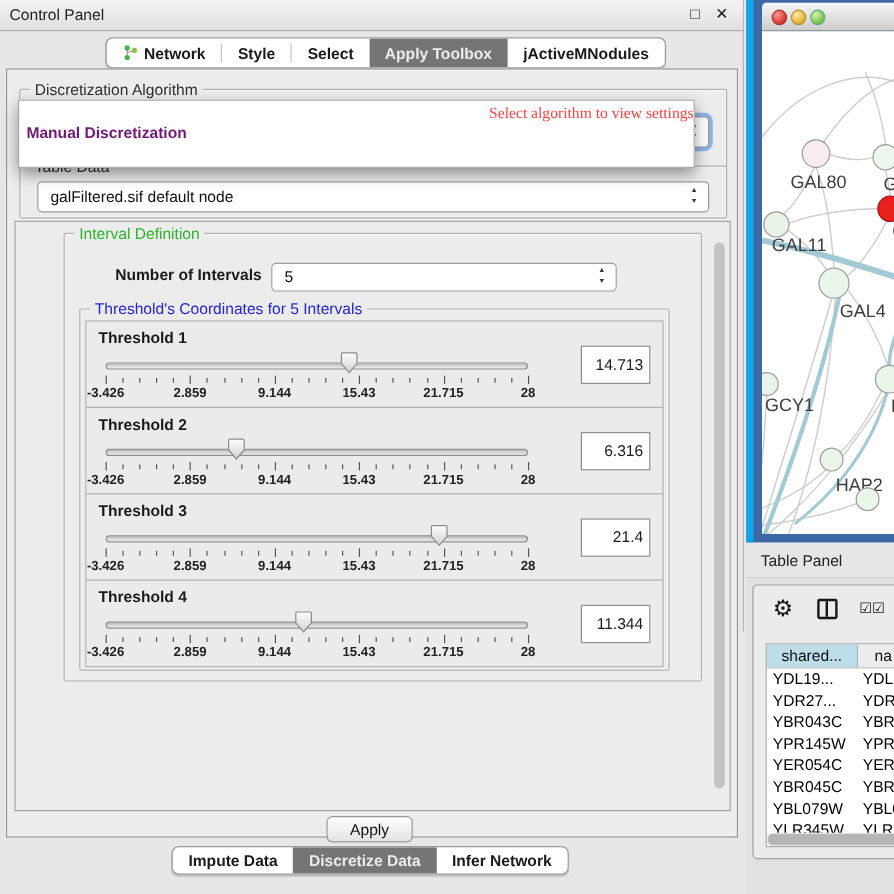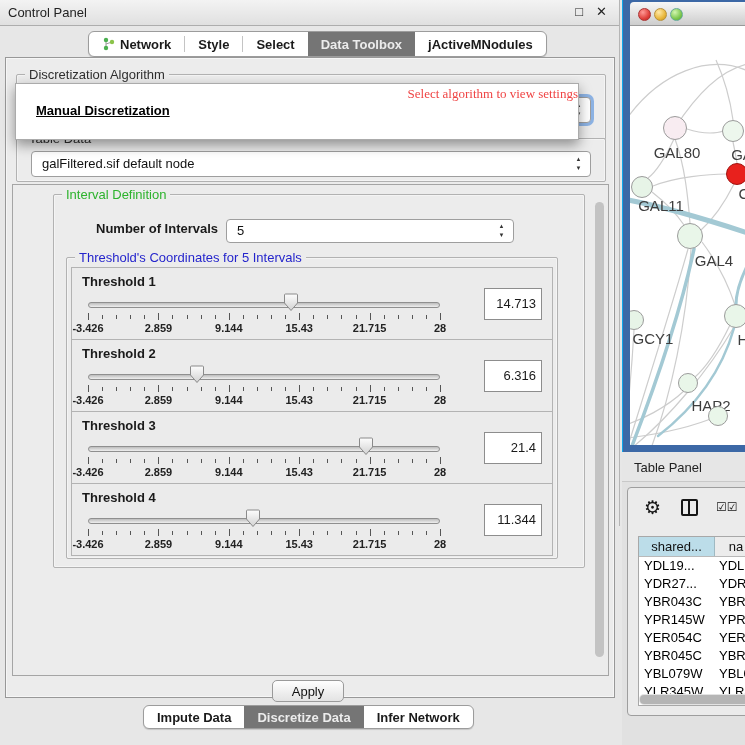--- a/index.html
+++ b/index.html
@@ -29,21 +29,21 @@
   .glabel.green { color:#2db32d; }
   .glabel.blue { color:#2525cc; }
 
   .combo { position:absolute; background:#fff; border:1px solid #9e9e9e; border-radius:4px; height:26px; line-height:24px; padding:0 22px 0 10px; font-size:13px; color:#111; overflow:hidden; white-space:nowrap; }
   .combo .stepper { position:absolute; right:6px; top:3px; width:11px; font-size:6px; line-height:9px; color:#333; text-align:center; }
   .combo.focusring { box-shadow:0 0 0 3px rgba(110,160,225,.75); }
 
   
   .popup { position:absolute; left:9px; top:25px; width:564px; height:57px; background:#fff; border:1px solid #ababab; box-shadow:0 5px 12px rgba(0,0,0,.4); z-index:40; }
   .pop-placeholder { height:19px; line-height:20px; text-align:right; color:#ef4444; font-size:13px;font-family:Liberation Serif, serif; }
-  .pop-item { height:16px; line-height:16px; padding-left:20px; font-size:13px; color:#000000; cursor:default;text-decoration:underline; }
+  .pop-item { height:16px; line-height:16px; padding-left:6px; font-size:13px; color:#701a75; cursor:default; }
   .pop-item.hl { font-weight:bold; }
 
   
   .scrollview { position:absolute; left:6px; top:126px; width:597px; height:492px; border:1px solid #a5a5a5; background:#ececec; overflow:hidden; }
   .vscrollbar { position:absolute; right:3px; top:14px; width:11px; height:465px; }
   .vscrollbar .thumb { position:absolute; left:1px; top:3px; width:9px; height:455px; background:#c3c3c3; border-radius:5px; }
 
   .intervals-label { position:absolute; left:42px; top:26px; font-size:13px; font-weight:bold; }
   .thr-panel { position:relative; border:1px solid #b3b3b3; background:#ebebeb; height:73px; margin-top:-1px; }
   .thr-label { position:absolute; left:10px; top:6px; font-weight:bold; font-size:13px; }
@@ -59,21 +59,21 @@
 
   .attrs-title { position:absolute; left:8px; top:14px; font-size:13px; font-weight:bold; }
   .listbox { position:absolute; left:15px; top:40px; width:452px; height:54px; background:#fff; border:1px solid #b5b5b5; overflow:hidden; }
   .listbox .li { height:17px; line-height:17px; padding-left:8px; font-size:13px; color:#111; white-space:nowrap; }
   .list-scroll { position:absolute; left:467px; top:40px; width:11px; height:54px; background:#f2f2f2; border:1px solid #cfcfcf; }
   .list-scroll .thumb { position:absolute; left:1px; top:1px; width:7px; height:36px; background:#a3a3a3; border-radius:4px; }
 
   .apply-btn { position:absolute; left:266px; top:622px; width:72px; height:22px; background:linear-gradient(#fefefe,#e3e3e3); border:1px solid #9a9a9a; border-radius:5px; font-size:13px; font-family:inherit; color:#111; }
 
   
-  .netwin { position:absolute; left:622px; top:0; width:123px; height:452px; background:#3c68a6; border-left:1px solid #0ea5e9; }
+  .netwin { position:absolute; left:622px; top:0; width:123px; height:452px; background:#3c68a6; border-left:6px solid #0ea5e9; }
   .net-titlebar { position:absolute; left:7px; top:2px; right:0; height:24px; background:linear-gradient(#f7f7f7,#cdcdcd); border-bottom:1px solid #999; border-top-left-radius:4px; }
   .light { position:absolute; top:6px; width:13px; height:13px; border-radius:50%; }
   .light.red { left:8px; background:radial-gradient(circle at 35% 30%, #ff9a96, #e0413c 60%, #b42420); border:1px solid #a33; }
   .light.yellow { left:24px; background:radial-gradient(circle at 35% 30%, #ffe9a8, #e9b73c 60%, #c28f1d); border:1px solid #b8913a; }
   .light.green { left:40px; background:radial-gradient(circle at 35% 30%, #d2f5b0, #7ec850 60%, #55a32a); border:1px solid #6a9; }
   .canvas { position:absolute; left:7px; top:26px; right:0; bottom:7px; background:#fff; overflow:hidden; }
   .canvas svg { position:absolute; left:0; top:0; }
   .nnode { position:absolute; border-radius:50%; border:1px solid #9b9b9b; }
   .nlabel { position:absolute; transform:translate(-50%,-50%); font-size:15px; color:#3d3d3d; white-space:nowrap; }
 
@@ -124,21 +124,21 @@
       </div>
       <span class="tabsep"></span>
       <div class="tabseg">
         <span>Style</span>
       </div>
       <span class="tabsep"></span>
       <div class="tabseg">
         <span>Select</span>
       </div>
       <div class="tabseg sel">
-        <span>Data Toolbox</span>
+        <span>Apply Toolbox</span>
       </div>
       <div class="tabseg">
         <span>jActiveMNodules</span>
       </div>
     </nav>
 
   <div class="main-panel">
 
     <div class="group" style="left:10px; top:16px; width:590px; height:66px;">
       <span class="glabel">Discretization Algorithm</span>

